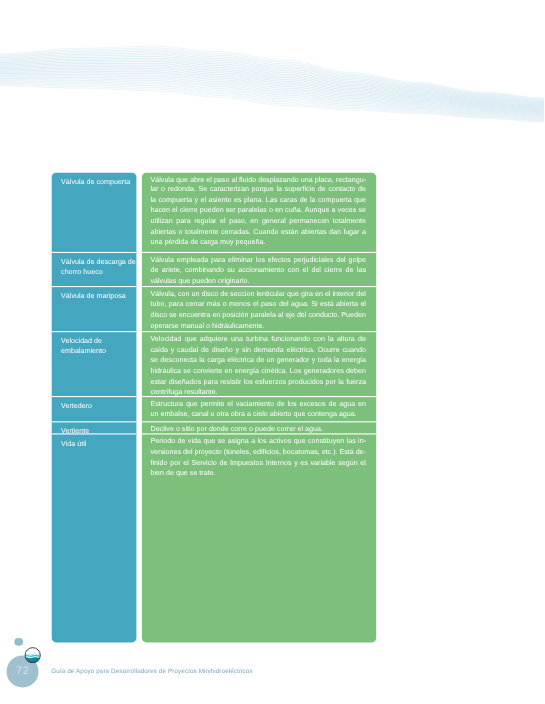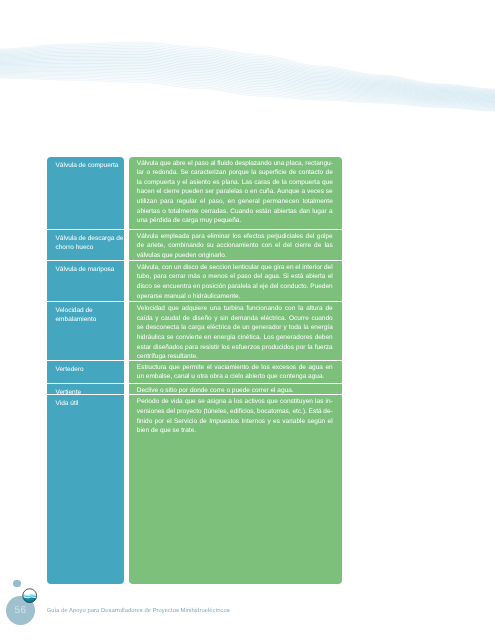--- a/index.html
+++ b/index.html
@@ -143,21 +143,21 @@
           <div class="dline"><span>Periodo</span><span>de</span><span>vida</span><span>que</span><span>se</span><span>asigna</span><span>a</span><span>los</span><span>activos</span><span>que</span><span>constituyen</span><span>las</span><span>in-</span></div>
           <div class="dline"><span>versiones</span><span>del</span><span>proyecto</span><span>(túneles,</span><span>edificios,</span><span>bocatomas,</span><span>etc.).</span><span>Está</span><span>de-</span></div>
           <div class="dline"><span>finido</span><span>por</span><span>el</span><span>Servicio</span><span>de</span><span>Impuestos</span><span>Internos</span><span>y</span><span>es</span><span>variable</span><span>según</span><span>el</span></div>
           <div class="dline last">bien de que se trate.</div>
         </div>
       </div>
   </div>
 
   <div class="dot-small"></div>
   <div class="footer-badge"></div>
-  <div class="footer-num">56</div>
+  <div class="footer-num">72</div>
   <div class="logo">
     <svg width="15.4" height="15.4" viewBox="0 0 60 60">
       <defs>
         <clipPath id="cc">
             <circle cx="30" cy="30" r="27.5"></circle>
           </clipPath>
       </defs>
       <circle cx="30" cy="30" r="27.5" fill="#ffffff"></circle>
       <g clip-path="url(#cc)">
         <path d="M0 38 C 10 33, 18 44, 30 39 C 42 34, 52 43, 60 38 L60 60 L0 60 Z" fill="#0b7d9c"></path>

